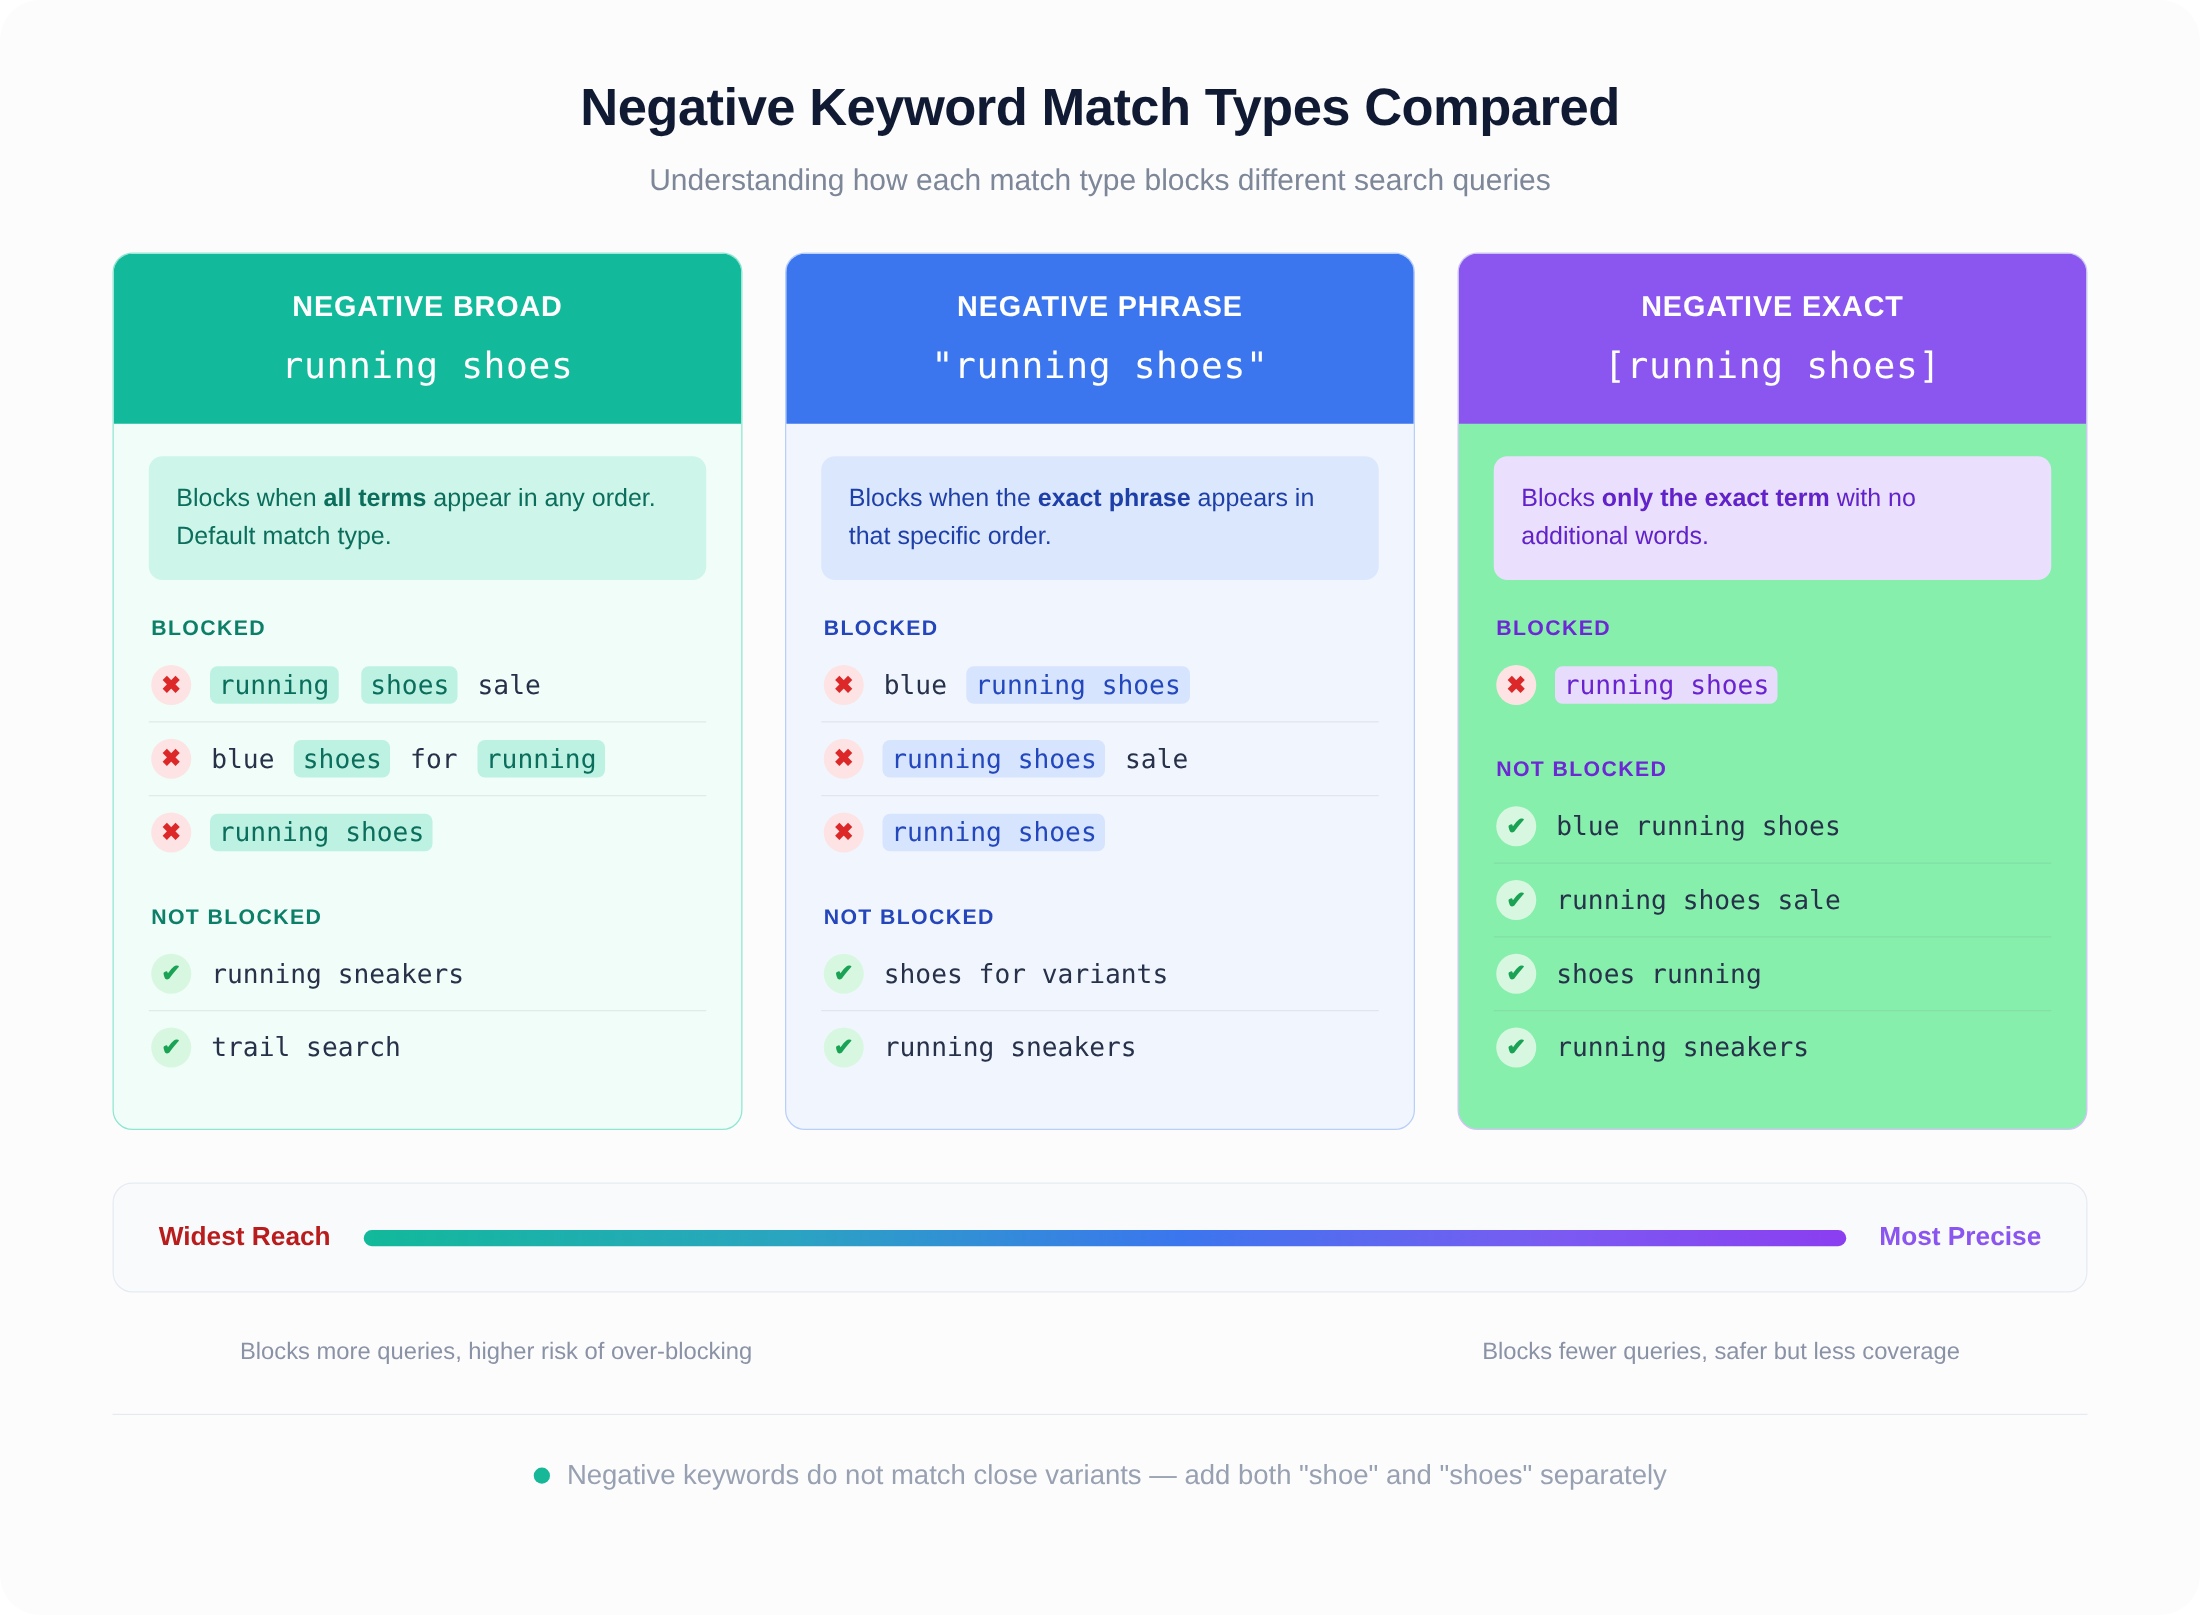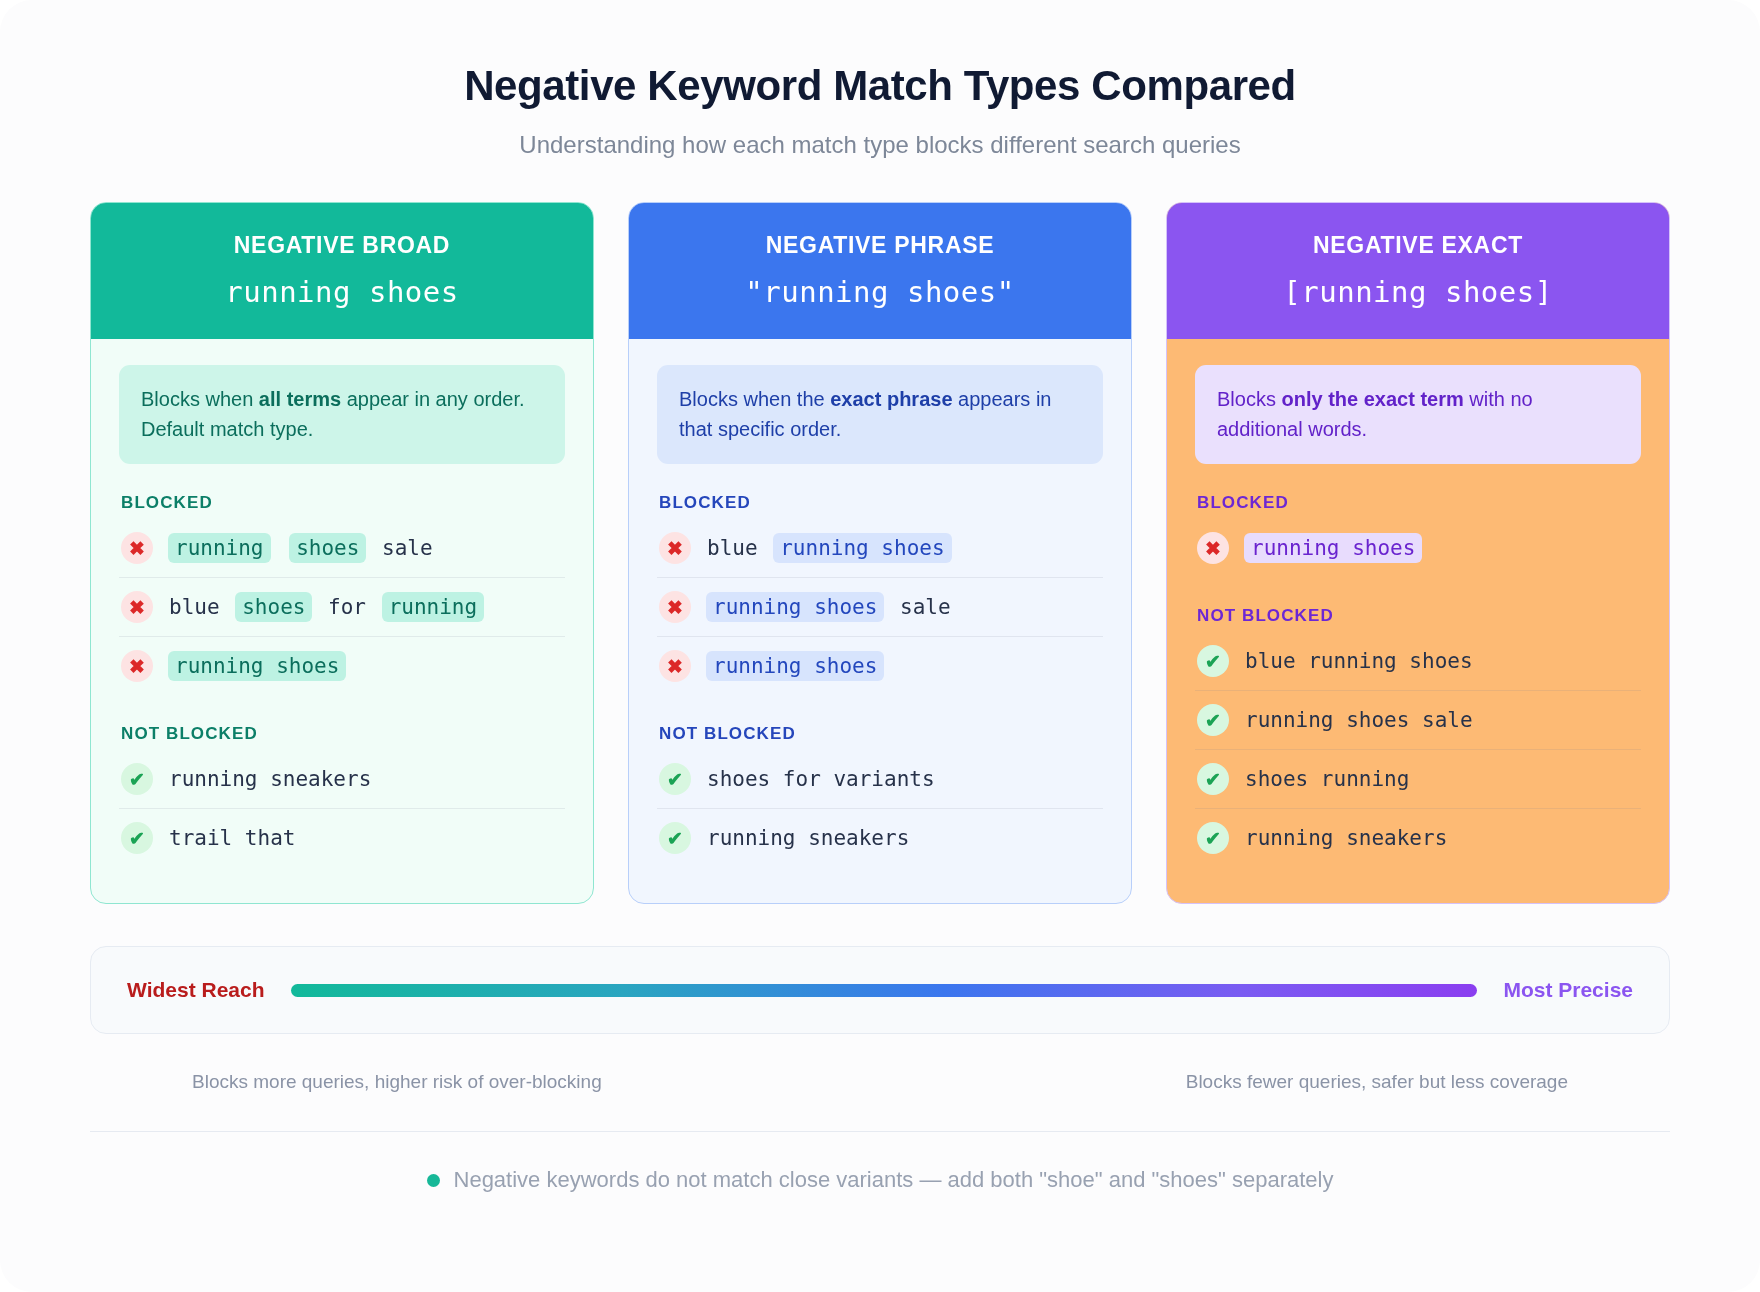--- a/index.html
+++ b/index.html
@@ -127,21 +127,21 @@
   .c-teal .hl { background: #bdf2e3; color: #0b6e5c; }
 
   
   .c-blue { border-color: #b8cffa; background: #f1f6fe; }
   .c-blue .card-head { background: #3b76ee; }
   .c-blue .desc { background: #dbe7fc; color: #1e3fa8; }
   .c-blue .sec-label { color: #2546bb; }
   .c-blue .hl { background: #d7e4fd; color: #2347bd; }
 
   
-  .c-purple { border-color: #d5c2fa; background: #fdba74; }
+  .c-purple { border-color: #d5c2fa; background: #86efac; }
   .c-purple .card-head { background: #8b55f0; }
   .c-purple .desc { background: #eae0fd; color: #6222c9; }
   .c-purple .sec-label { color: #6d27d4; }
   .c-purple .hl { background: #e8dcfd; color: #6a24cf; }
 
   
   .spectrum-wrap { padding: 0 90px; margin-top: 42px; }
   .spectrum {
     background: #f8fafc;
     border: 1px solid #e6ebf2;
@@ -224,21 +224,21 @@
             </div>
           </div>
           <div class="sec-label">NOT BLOCKED</div>
           <div>
             <div class="qrow">
               <span class="ico ico-c">✔</span>
               <span class="query"><span class="plain">running sneakers</span></span>
             </div>
             <div class="qrow">
               <span class="ico ico-c">✔</span>
-              <span class="query"><span class="plain">trail that</span></span>
+              <span class="query"><span class="plain">trail search</span></span>
             </div>
           </div>
         </div>
       </div>
       <div class="card c-blue">
         <div class="card-head">
           <div class="card-kind">NEGATIVE PHRASE</div>
           <div class="card-keyword">"running shoes"</div>
         </div>
         <div class="card-body">

